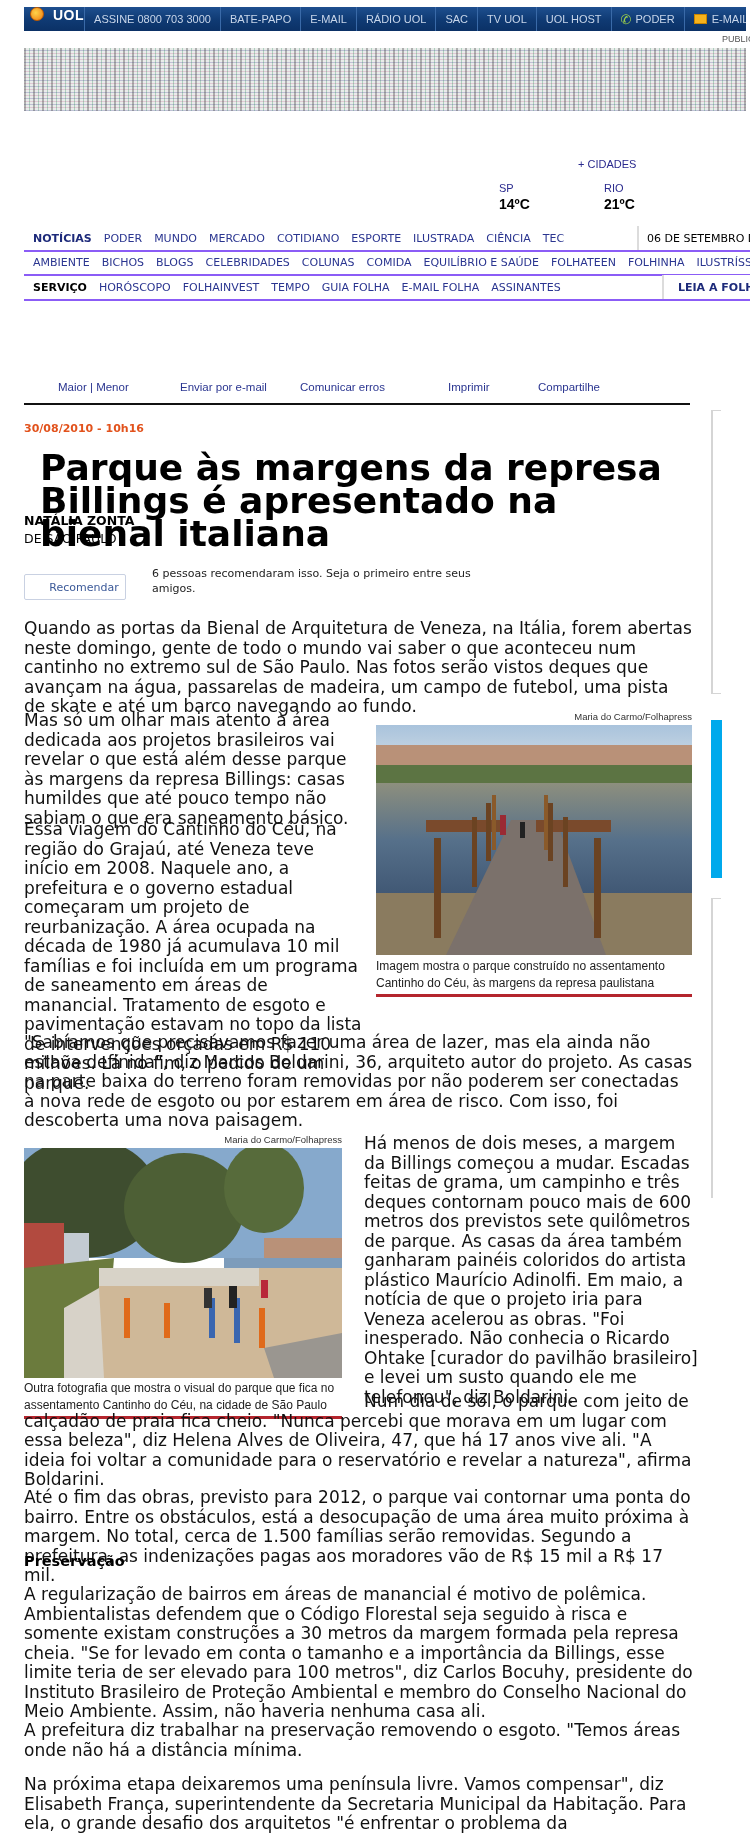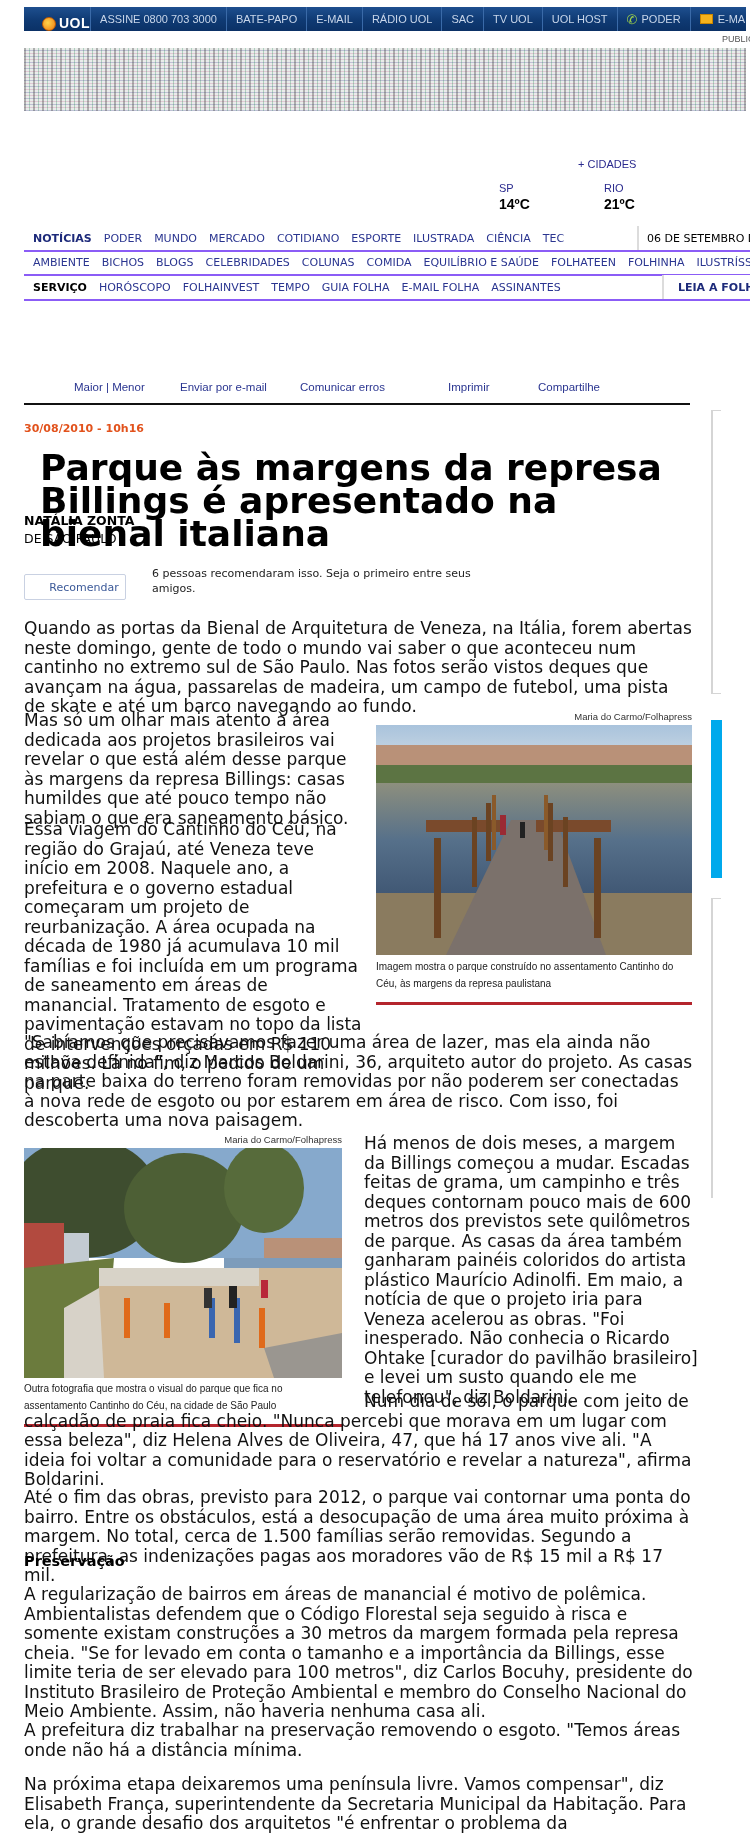--- a/index.html
+++ b/index.html
@@ -8,21 +8,21 @@
     font-family: "DejaVu Sans", sans-serif; color: #000; position: relative;
   }
   
   .uolbar {
     position: absolute; left: 24px; top: 7px; width: 722px; height: 24px;
     background: linear-gradient(#1e4f8f, #0f3a73 55%, #0b3166);
     display: flex; align-items: stretch; overflow: hidden;
     font-family: "Liberation Sans", sans-serif;
   }
   .uolbar .logo {
-    width: 62px; display: flex; align-items: flex-end; padding-left: 18px; gap: 3px;
+    width: 62px; display: flex; align-items: flex-start; padding-left: 6px; gap: 9px;
     border-right: 1px solid #3a6aa8;
   }
   .uolbar .logo .ball {
     width: 14px; height: 14px; border-radius: 50%;
     background: radial-gradient(circle at 40% 40%, #ffd34a, #f07a10);
     border: 1px solid #c25c00; box-sizing: border-box;
   }
   .uolbar .logo .txt { color: #fff; font-weight: bold; font-size: 14px; letter-spacing: 0.5px; }
   .uolbar .item {
     color: #c8d6ea; font-size: 11px; display: flex; align-items: center;
@@ -93,22 +93,22 @@
   .rec-btn {
     position: absolute; left: 24px; top: 566px; width: 102px; height: 26px;
     border: 1px solid #c9d1e2; border-radius: 2px; background: #fff; box-sizing: border-box;
     font-size: 11px; color: #3b5998; display: flex; align-items: center; justify-content: center; padding-left: 18px; cursor: pointer; margin-top: 8px;
   }
   .rec-text { position: absolute; left: 152px; top: 566px; width: 330px; font-size: 11px; line-height: 15px; color: #222; }
   .p { position: absolute; left: 24px; font-size: 17px; line-height: 19.5px; color: #111; margin: 0; }
   .p.full { width: 670px; }
   .credit { position: absolute; font-family: "Liberation Sans", sans-serif; font-size: 9.5px; color: #333; text-align: right; }
   .photo { position: absolute; overflow: hidden; }
-  .caption { position: absolute; font-family: "Liberation Sans", sans-serif; font-size: 10px; line-height: 17px; color: #222;
-    border-bottom: 3px solid #b4252d; padding-bottom: 10px; }
+  .caption { position: absolute; font-family: "Liberation Sans", sans-serif; font-size: 12px; line-height: 17px; color: #222;
+    border-bottom: 3px solid #b4252d; padding-bottom: 2px; }
   .subhead { position: absolute; left: 24px; top: 1553px; font-size: 14.5px; font-weight: bold; margin: 0; }
 </style>
 </head>
 <body>
 
 <div class="uolbar">
   <div class="logo">
     <span class="ball"></span>
     <span class="txt">UOL</span>
   </div>
@@ -172,21 +172,21 @@
   <a>HORÓSCOPO</a>
   <a>FOLHAINVEST</a>
   <a>TEMPO</a>
   <a>GUIA FOLHA</a>
   <a>E-MAIL FOLHA</a>
   <a>ASSINANTES</a>
 </div>
 <a class="leia-box">LEIA A FOLHA</a>
 
 <div class="tools">
-  <a style="left:50px">Maior | Menor</a>
+  <a style="left:34px">Maior | Menor</a>
   <a style="left:156px">Enviar por e-mail</a>
   <a style="left:276px">Comunicar erros</a>
   <a style="left:424px">Imprimir</a>
   <a style="left:514px">Compartilhe</a>
 </div>
 
 <div class="rail1"></div>
 <div class="rail-blue"></div>
 <div class="rail2"></div>
 

